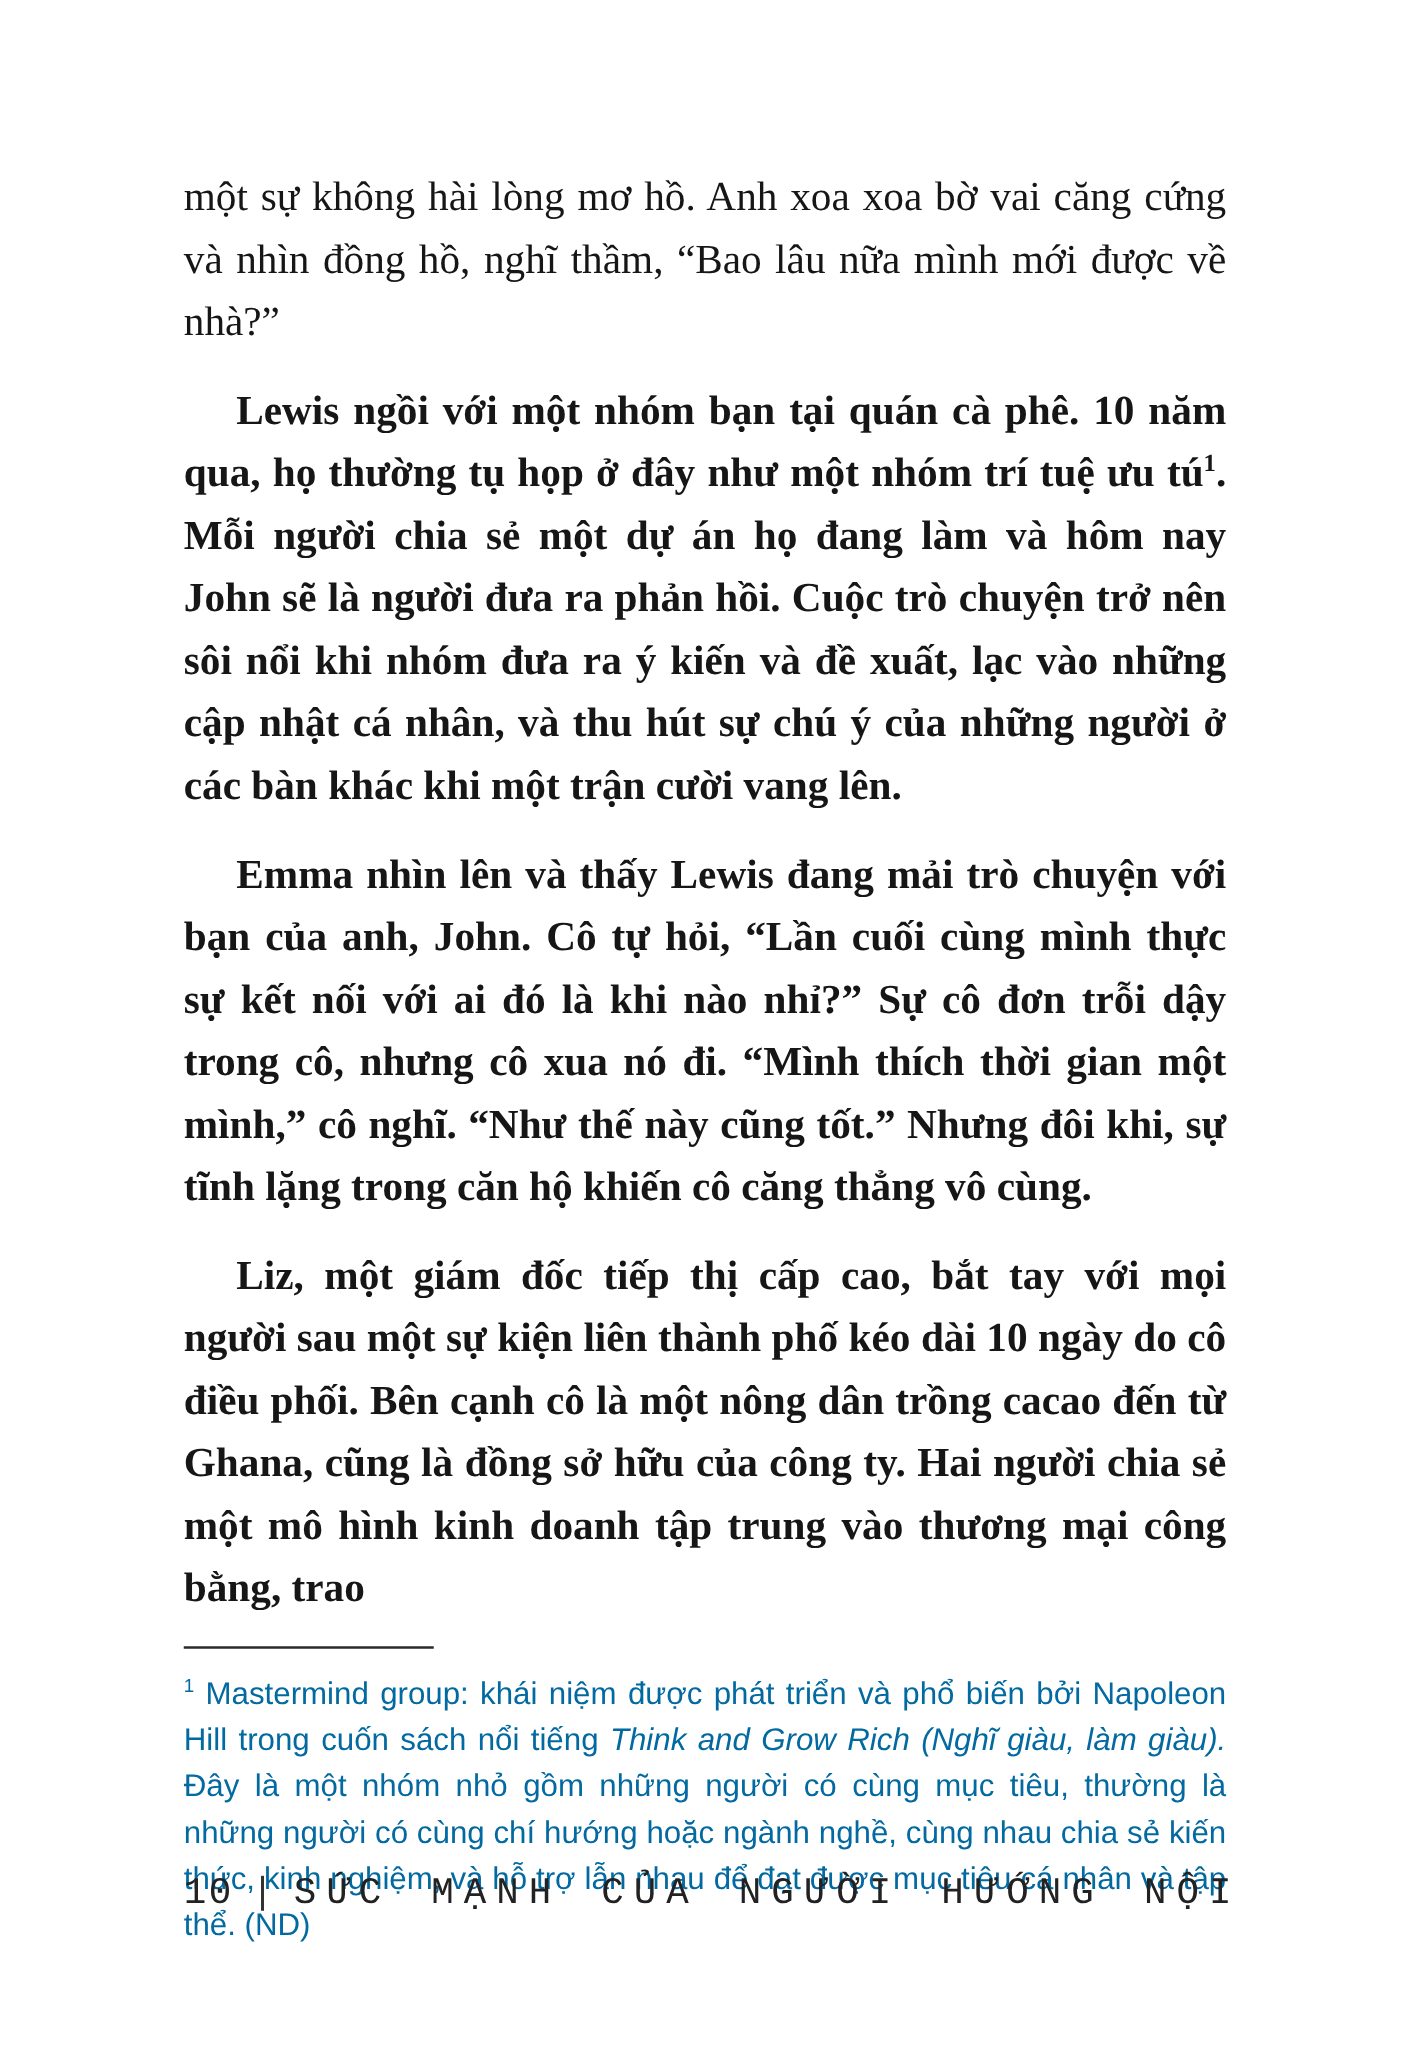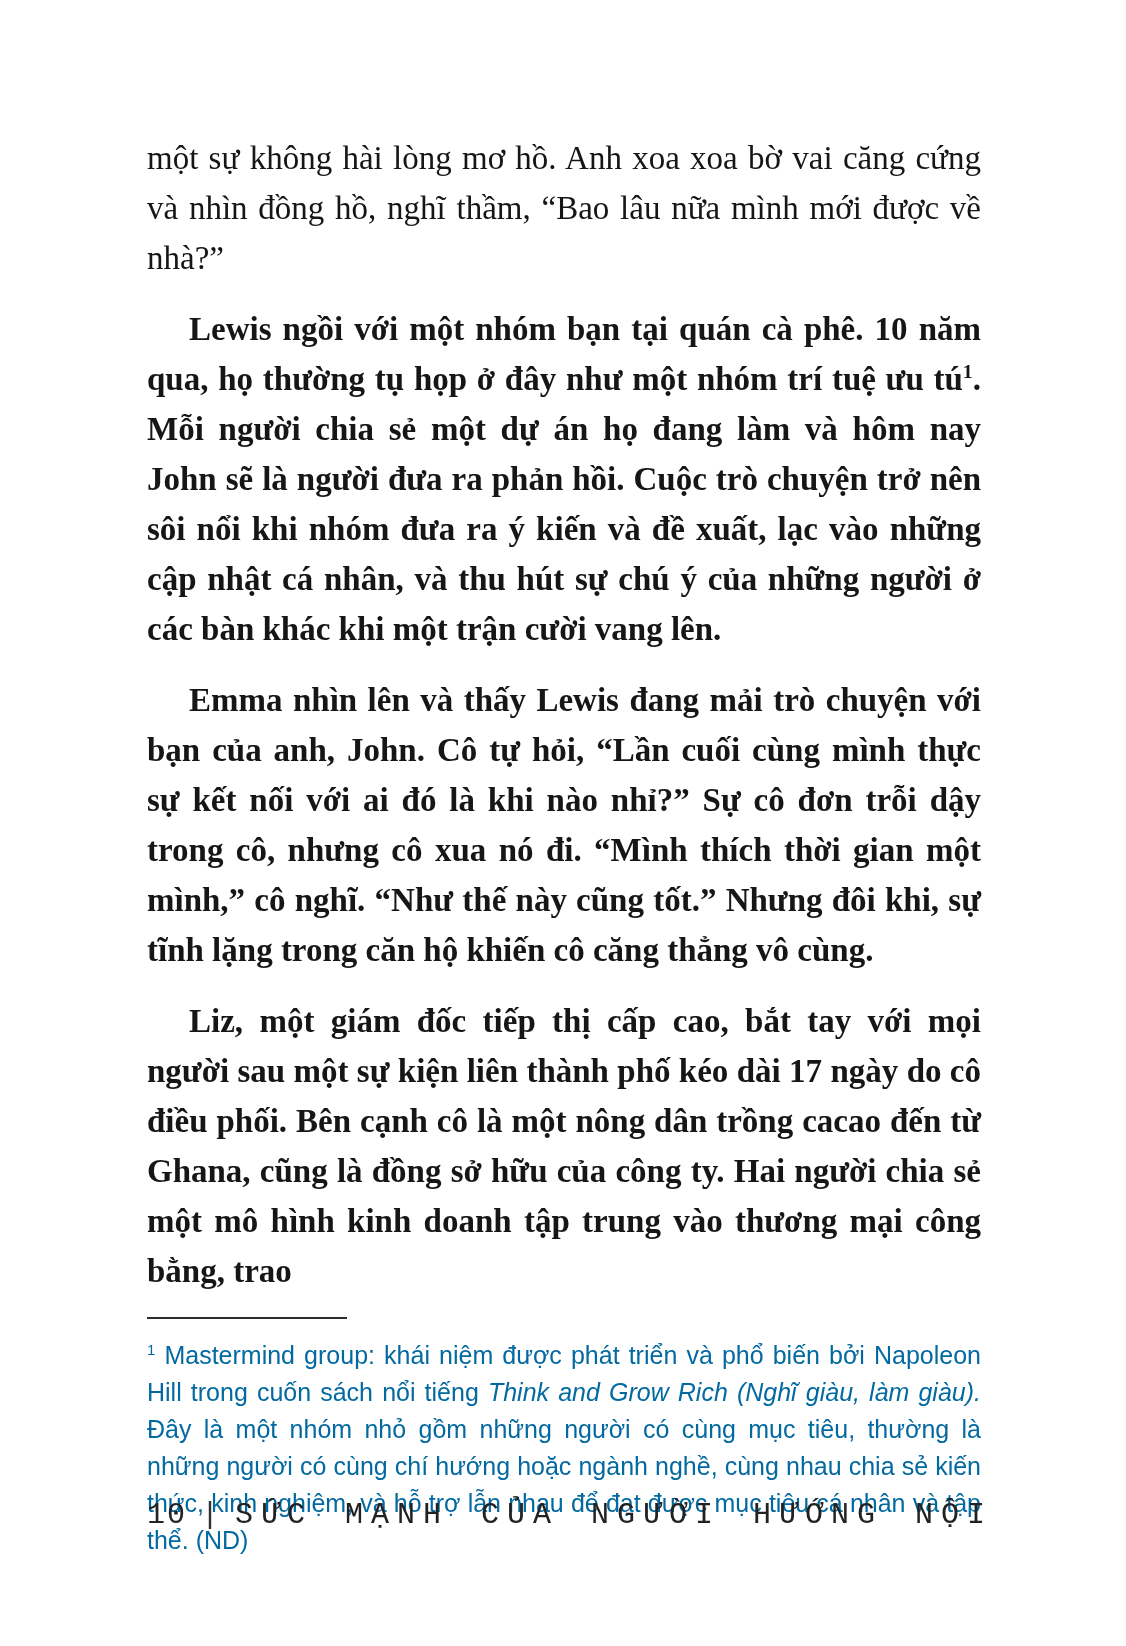--- a/index.html
+++ b/index.html
@@ -78,21 +78,21 @@
 <div class="page">
 
   <main class="body-text">
 
     <p class="para">một sự không hài lòng mơ hồ. Anh xoa xoa bờ vai căng cứng và nhìn đồng hồ, nghĩ thầm, “Bao lâu nữa mình mới được về nhà?”</p>
 
     <p class="para indent"><span>Lewis ngồi với một nhóm bạn tại quán cà phê. 10 năm qua, họ thường tụ họp ở đây như một nhóm trí tuệ ưu tú</span><sup>1</sup><span>. Mỗi người chia sẻ một dự án họ đang làm và hôm nay John sẽ là người đưa ra phản hồi. Cuộc trò chuyện trở nên sôi nổi khi nhóm đưa ra ý kiến và đề xuất, lạc vào những cập nhật cá nhân, và thu hút sự chú ý của những người ở các bàn khác khi một trận cười vang lên.</span></p>
 
     <p class="para indent">Emma nhìn lên và thấy Lewis đang mải trò chuyện với bạn của anh, John. Cô tự hỏi, “Lần cuối cùng mình thực sự kết nối với ai đó là khi nào nhỉ?” Sự cô đơn trỗi dậy trong cô, nhưng cô xua nó đi. “Mình thích thời gian một mình,” cô nghĩ. “Như thế này cũng tốt.” Nhưng đôi khi, sự tĩnh lặng trong căn hộ khiến cô căng thẳng vô cùng.</p>
 
-    <p class="para indent">Liz, một giám đốc tiếp thị cấp cao, bắt tay với mọi người sau một sự kiện liên thành phố kéo dài 17 ngày do cô điều phối. Bên cạnh cô là một nông dân trồng cacao đến từ Ghana, cũng là đồng sở hữu của công ty. Hai người chia sẻ một mô hình kinh doanh tập trung vào thương mại công bằng, trao</p>
+    <p class="para indent">Liz, một giám đốc tiếp thị cấp cao, bắt tay với mọi người sau một sự kiện liên thành phố kéo dài 10 ngày do cô điều phối. Bên cạnh cô là một nông dân trồng cacao đến từ Ghana, cũng là đồng sở hữu của công ty. Hai người chia sẻ một mô hình kinh doanh tập trung vào thương mại công bằng, trao</p>
 
   </main>
 
   <div class="footnote-divider"></div>
 
   <div class="footnote"><sup>1</sup><span> Mastermind group: khái niệm được phát triển và phổ biến bởi Napoleon Hill trong cuốn sách nổi tiếng </span><i>Think and Grow Rich (Nghĩ giàu, làm giàu).</i><span> Đây là một nhóm nhỏ gồm những người có cùng mục tiêu, thường là những người có cùng chí hướng hoặc ngành nghề, cùng nhau chia sẻ kiến thức, kinh nghiệm, và hỗ trợ lẫn nhau để đạt được mục tiêu cá nhân và tập thể. (ND)</span></div>
 
   <footer class="page-footer">
     <span class="page-num">10</span>
     <span class="sep">|</span>

